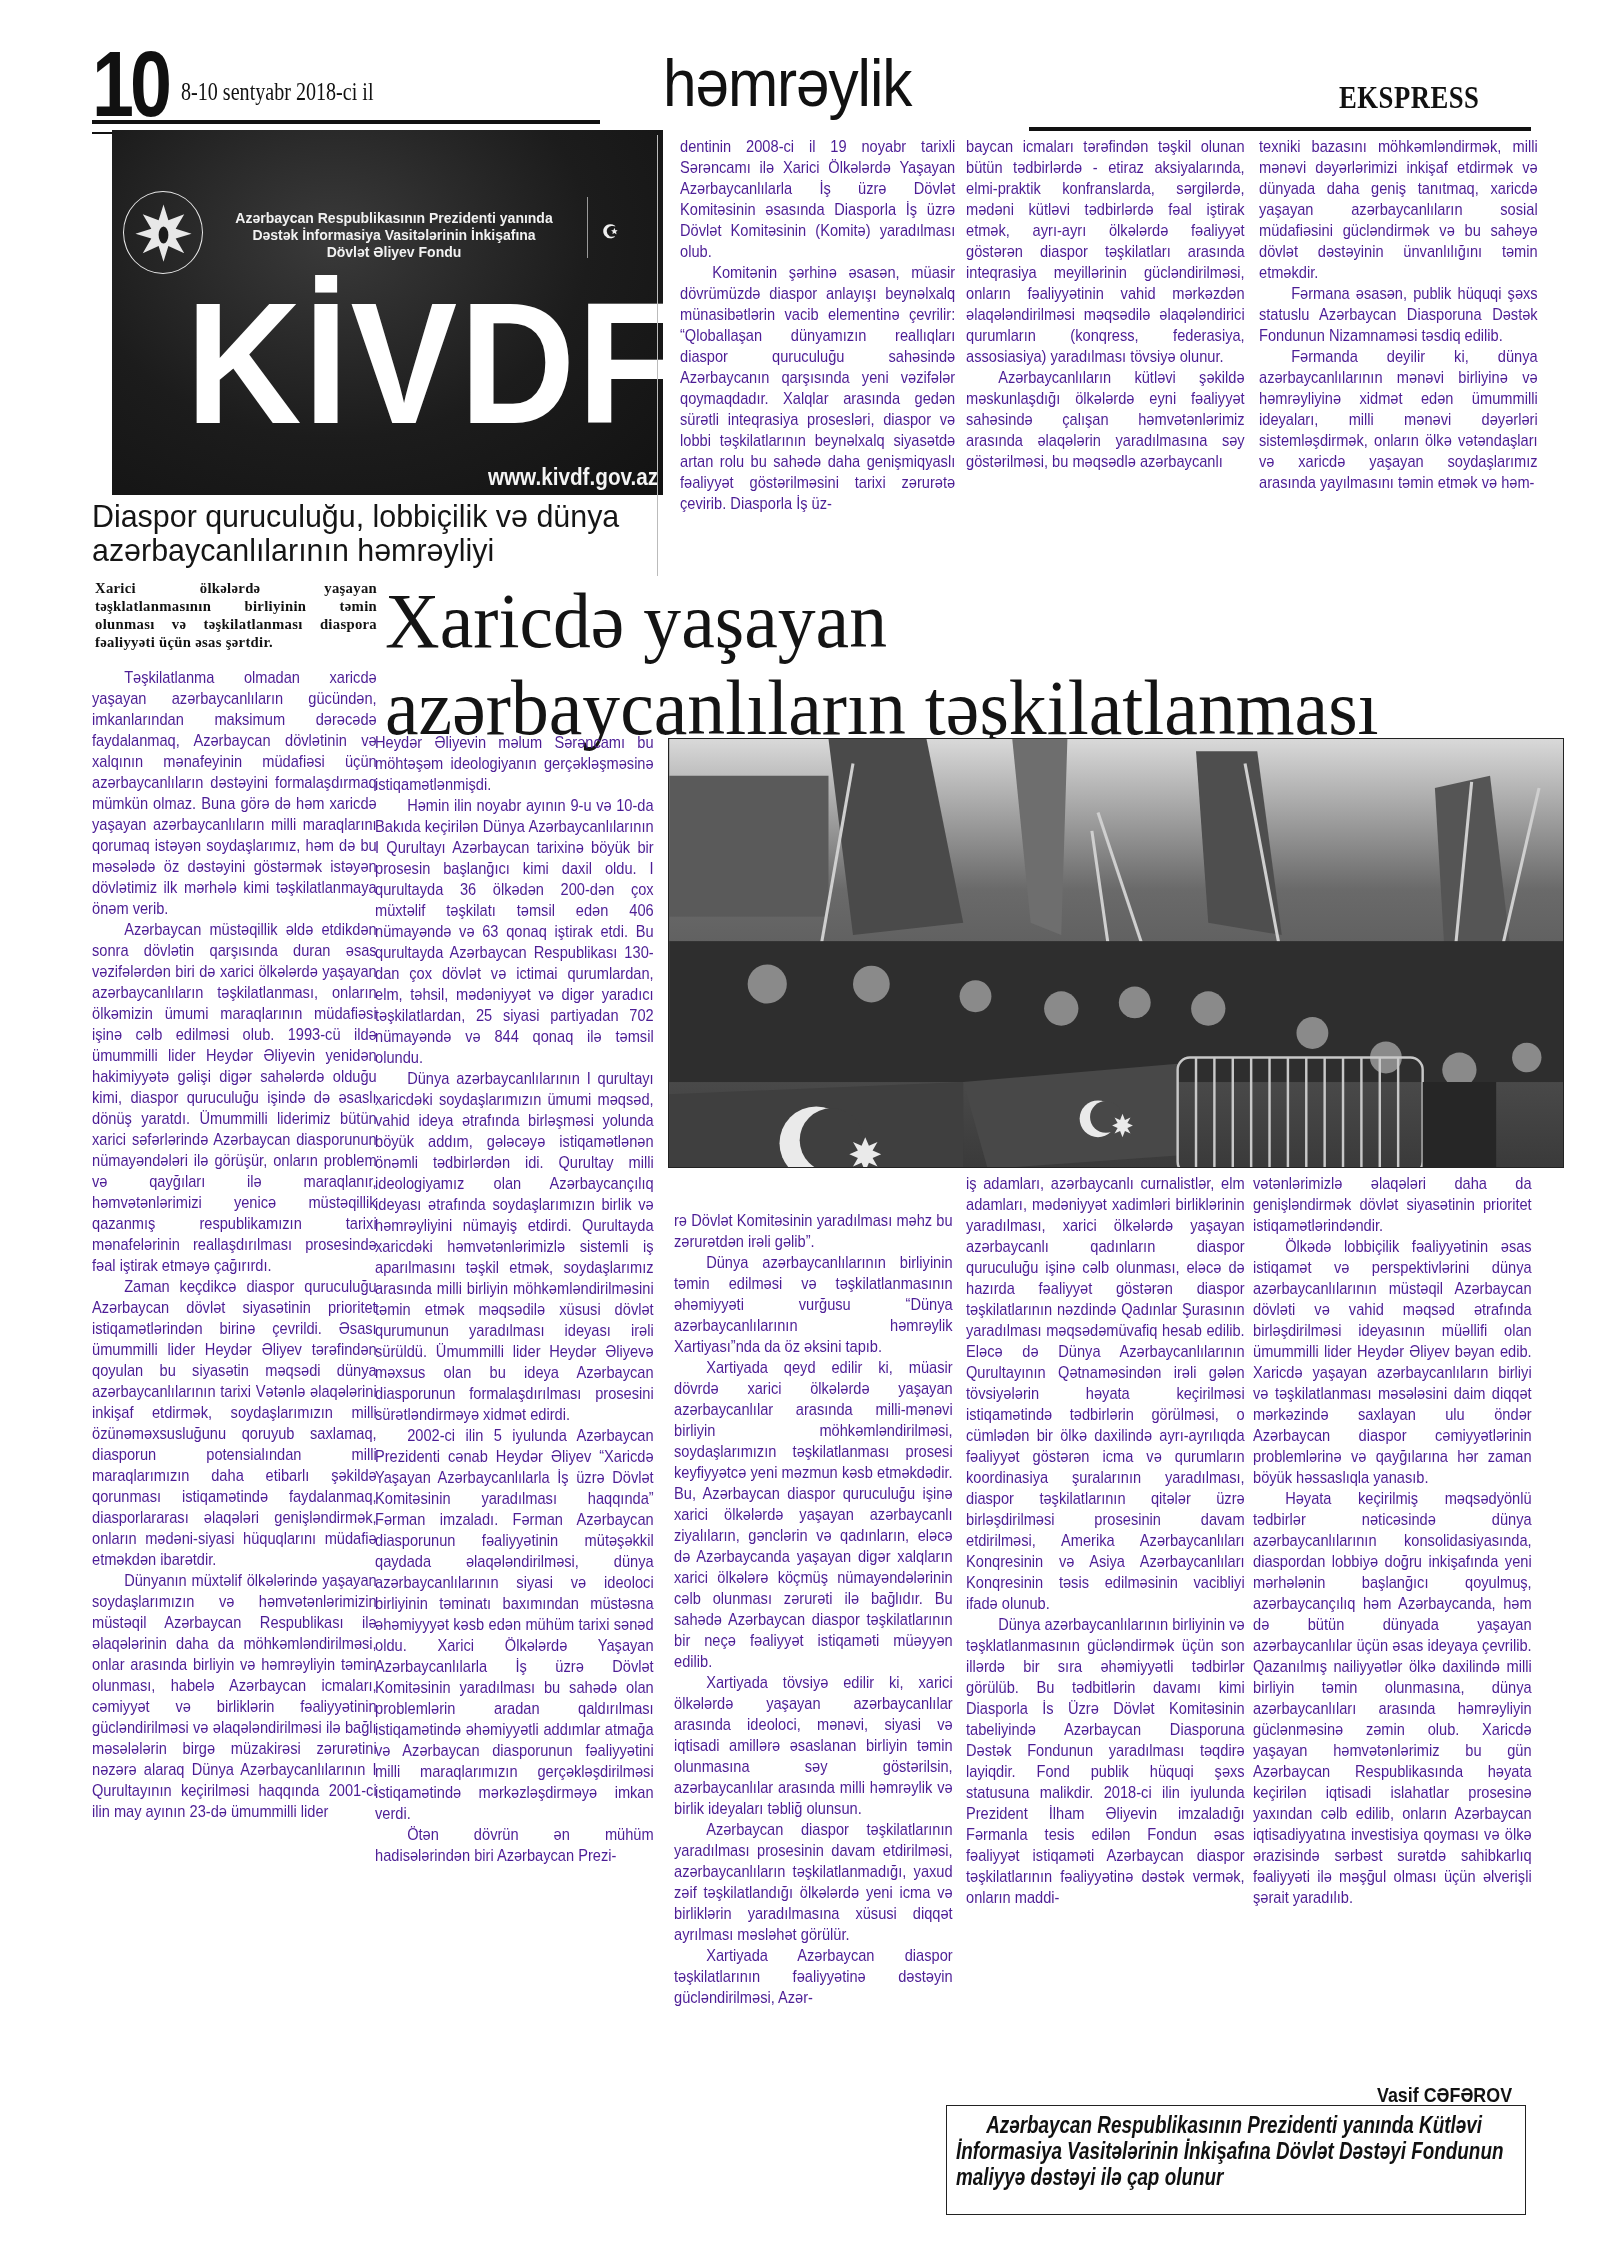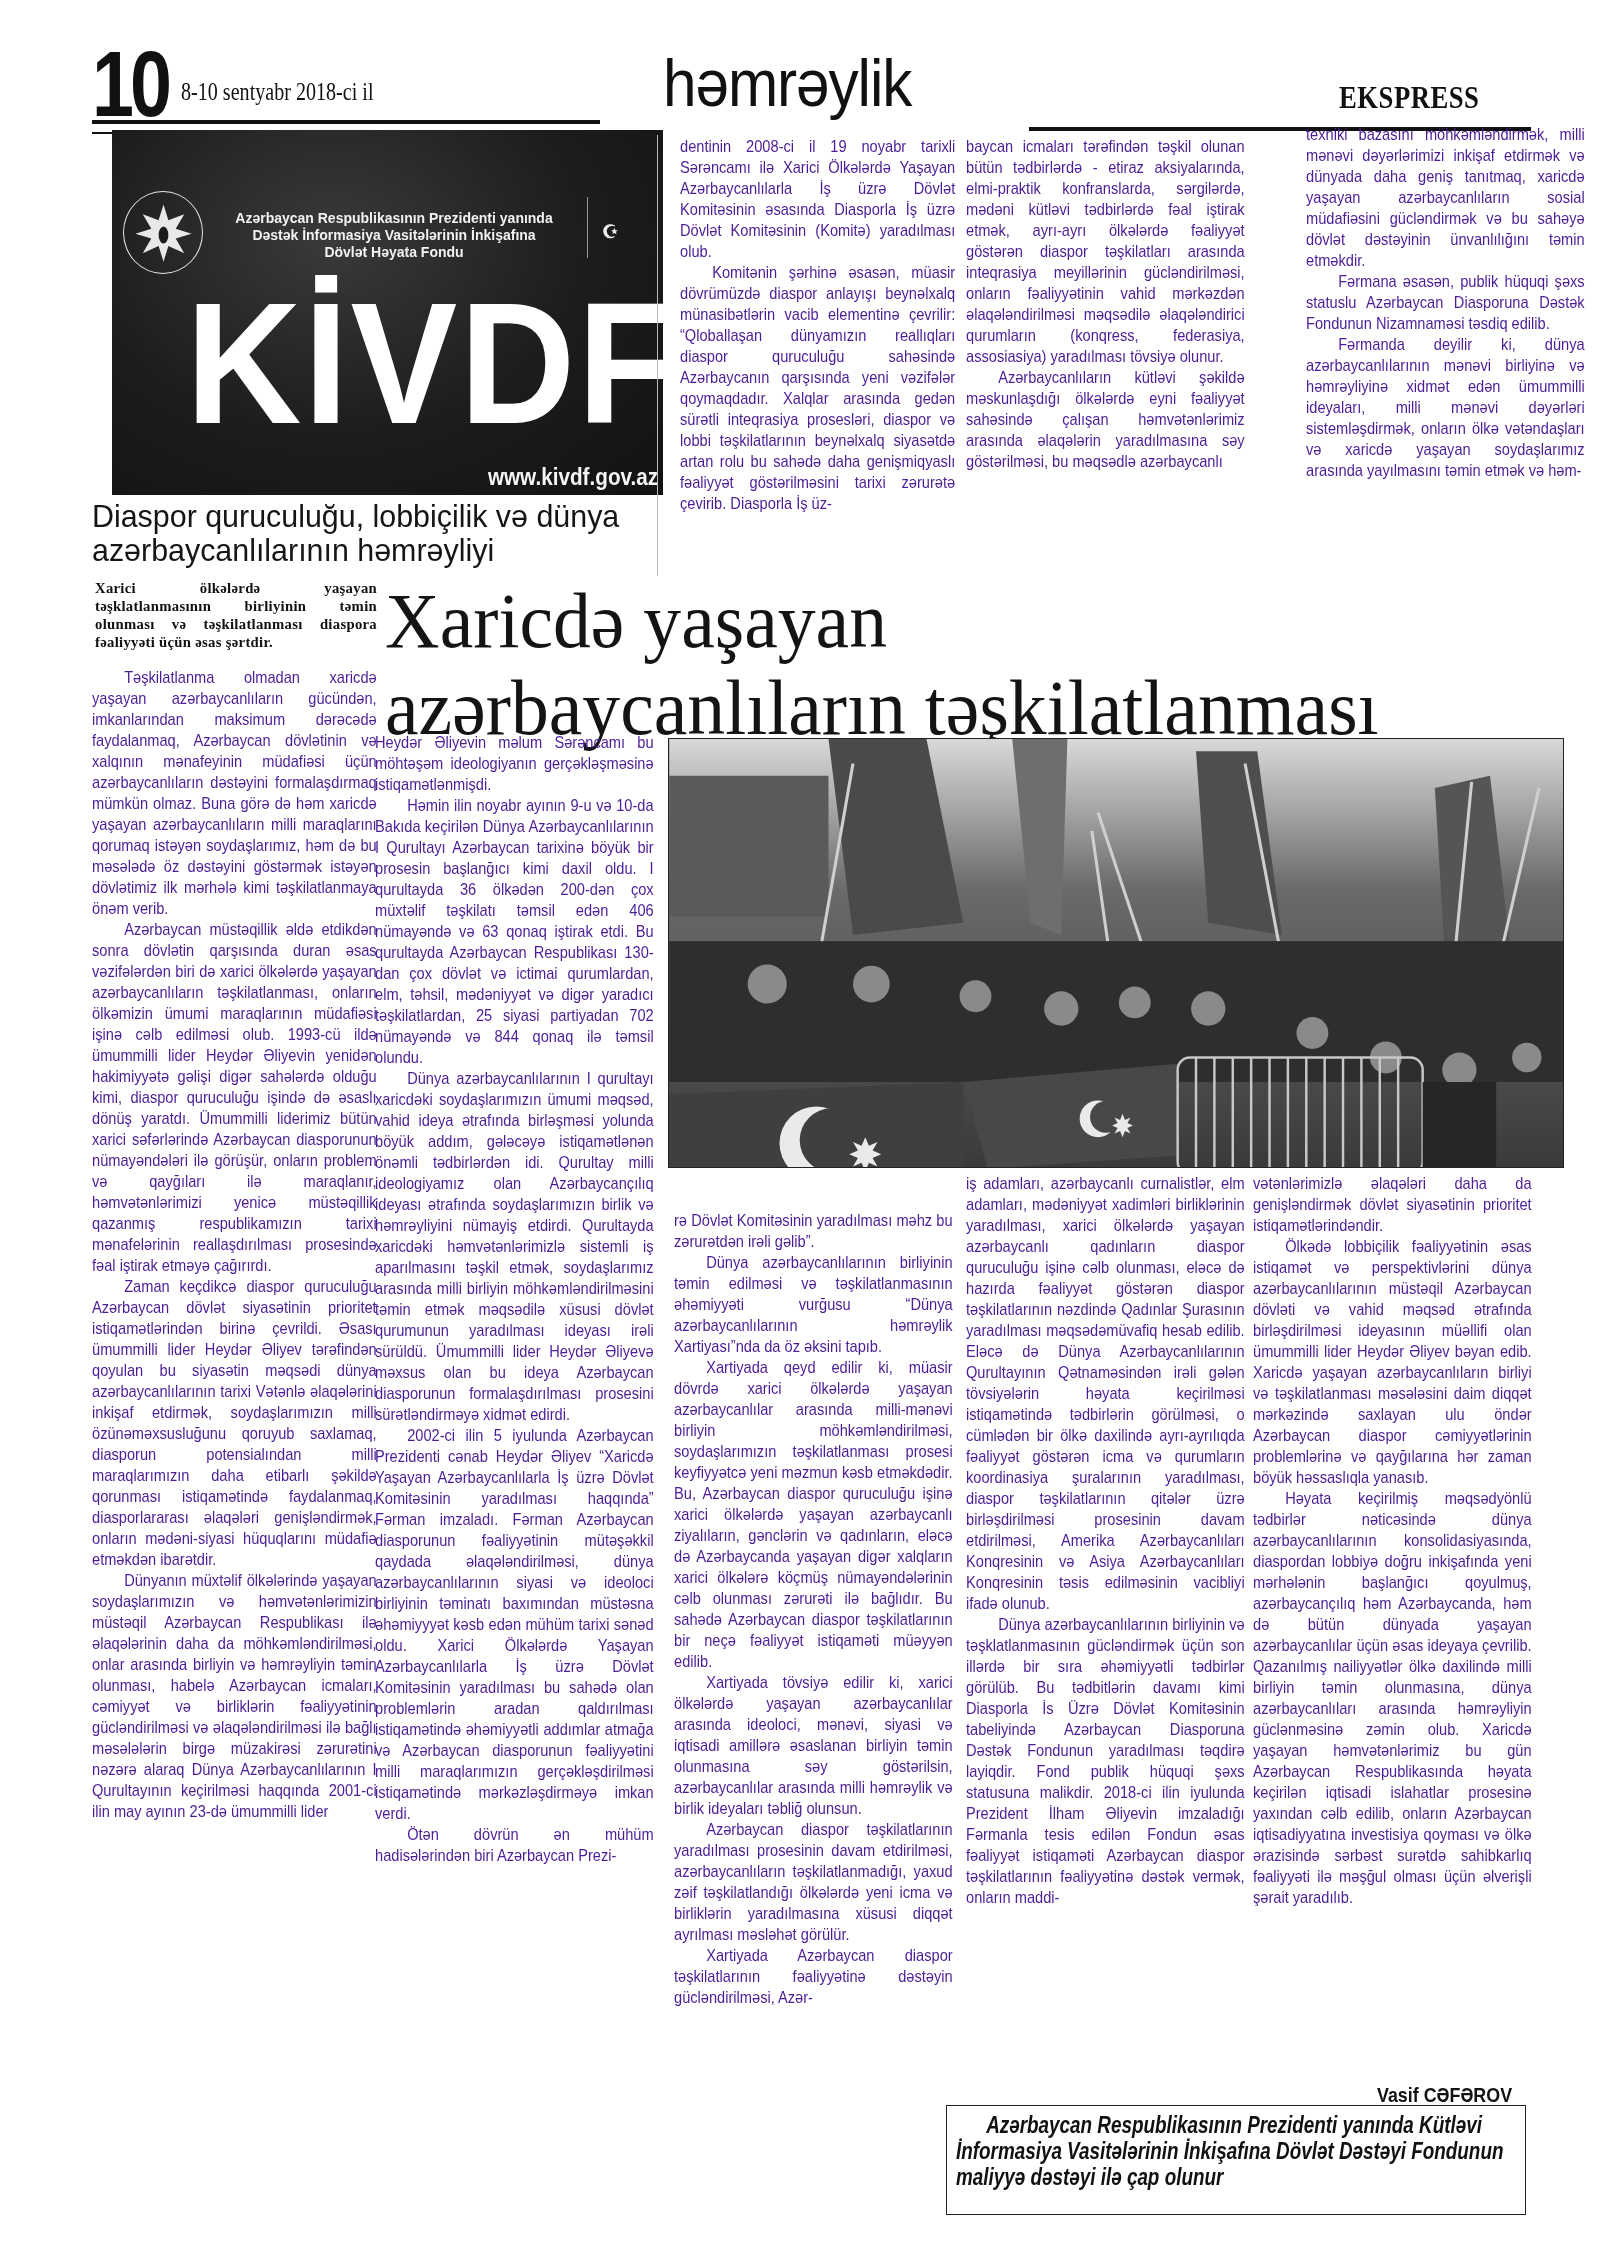--- a/index.html
+++ b/index.html
@@ -66,21 +66,21 @@
   <div class="banner-bg"></div>
   <div class="banner-emblem">
     <svg viewBox="0 0 100 100">
       <polygon points="50,4 58,30 84,20 70,44 96,52 70,60 84,84 58,72 50,98 42,72 16,84 30,60 4,52 30,44 16,20 42,30" fill="#e8e8e8"></polygon>
       <ellipse cx="50" cy="54" rx="8" ry="14" fill="#1b1b1b"></ellipse>
     </svg>
   </div>
   <div class="banner-org">
     <div>Azərbaycan Respublikasının Prezidenti yanında</div>
     <div>Dəstək İnformasiya Vasitələrinin İnkişafına</div>
-    <div>Dövlət Həyata Fondu</div>
+    <div>Dövlət Əliyev Fondu</div>
   </div>
   <div class="banner-sep"></div>
   <div class="banner-crescent">☪</div>
   <div class="banner-big">KİVDF</div>
   <div class="banner-url">www.kivdf.gov.az</div>
 </div>
 
 <div class="abs kicker">Diaspor quruculuğu, lobbiçilik və dünya azərbaycanlılarının həmrəyliyi</div>
 
 <div class="abs" style="left:95px; top:579px; width:282px;">
@@ -117,21 +117,21 @@
   </div>
 </div>
 
 <div class="abs col" style="left:966px; top:136px; width:279px;">
   <div class="condensed" style="width:324px;">
     <p class="noindent">baycan icmaları tərəfindən təşkil olunan bütün tədbirlərdə - etiraz aksiyalarında, elmi-praktik konfranslarda, sərgilərdə, mədəni kütləvi tədbirlərdə fəal iştirak etmək, ayrı-ayrı ölkələrdə fəaliyyət göstərən diaspor təşkilatları arasında inteqrasiya meyillərinin gücləndirilməsi, onların fəaliyyətinin vahid mərkəzdən əlaqələndirilməsi məqsədilə əlaqələndirici qurumların (konqress, federasiya, assosiasiya) yaradılması tövsiyə olunur.</p>
     <p>Azərbaycanlıların kütləvi şəkildə məskunlaşdığı ölkələrdə eyni fəaliyyət sahəsində çalışan həmvətənlərimiz arasında əlaqələrin yaradılmasına səy göstərilməsi, bu məqsədlə azərbaycanlı</p>
   </div>
 </div>
 
-<div class="abs col" style="left:1259px; top:124px; width:279px;margin-left:47px;">
+<div class="abs col" style="left:1259px; top:136px; width:279px;">
   <div class="condensed" style="width:324px;">
     <p class="noindent">texniki bazasını möhkəmləndirmək, milli mənəvi dəyərlərimizi inkişaf etdirmək və dünyada daha geniş tanıtmaq, xaricdə yaşayan azərbaycanlıların sosial müdafiəsini gücləndirmək və bu sahəyə dövlət dəstəyinin ünvanlılığını təmin etməkdir.</p>
     <p>Fərmana əsasən, publik hüquqi şəxs statuslu Azərbaycan Diasporuna Dəstək Fondunun Nizamnaməsi təsdiq edilib.</p>
     <p>Fərmanda deyilir ki, dünya azərbaycanlılarının mənəvi birliyinə və həmrəyliyinə xidmət edən ümummilli ideyaları, milli mənəvi dəyərləri sistemləşdirmək, onların ölkə vətəndaşları və xaricdə yaşayan soydaşlarımız arasında yayılmasını təmin etmək və həm-</p>
   </div>
 </div>
 
 <div class="vrule" style="left:657px; top:135px; height:441px;"></div>
 
 <div class="abs photo">

